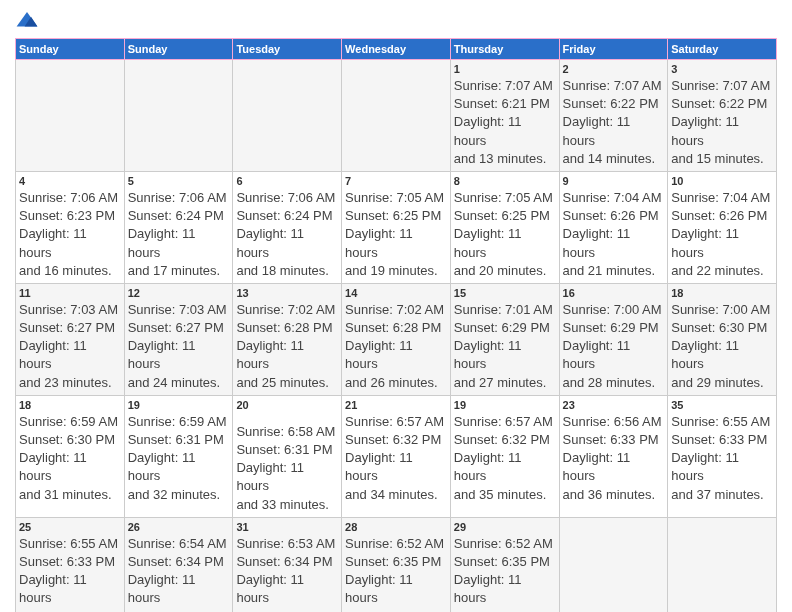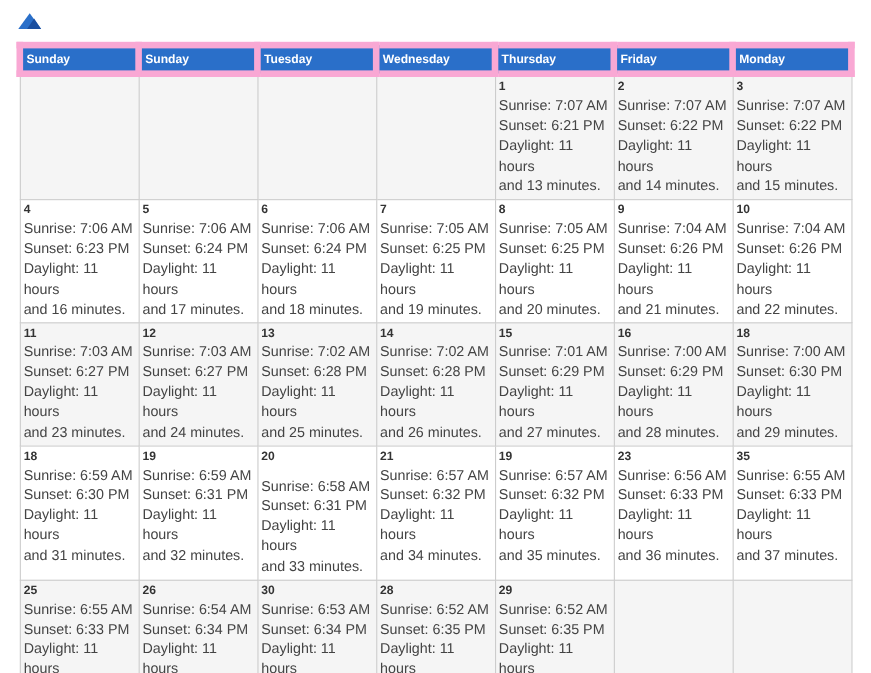--- a/index.html
+++ b/index.html
@@ -59,21 +59,21 @@
       width: 100%;
       border-collapse: collapse;
       table-layout: fixed;
     }
     thead tr th {
       background: #2a6fc9;
       color: #fff;
       font-size: 11px;
       font-weight: bold;
       padding: 4px 3px;
-      border: 6px solid #f9a8d4;
+      border: 1px solid #f9a8d4;
       text-align: left;
     }
     tbody tr td {
       border: 1px solid #ccc;
       vertical-align: top;
       padding: 3px 3px;
       font-size: 9.5px;
       color: #333;
       background: #fff;
       height: 88px;
@@ -122,21 +122,21 @@
 
   <table>
     <thead>
       <tr>
       <th>Sunday</th>
           <th>Sunday</th>
           <th>Tuesday</th>
           <th>Wednesday</th>
           <th>Thursday</th>
           <th>Friday</th>
-          <th>Monday</th>
+          <th>Saturday</th>
         </tr>
     </thead>
     <tbody id="calendar-body">
     <tr>
           <td class="empty"></td>
           <td class="empty"></td>
           <td class="empty"></td>
           <td class="empty"></td>
           <td>
             <span class="day-number">1</span>
@@ -322,21 +322,21 @@
 and 38 minutes.</div>
           </td>
           <td>
             <span class="day-number">26</span>
             <div class="day-info" style="white-space: pre-line;">Sunrise: 6:54 AM
 Sunset: 6:34 PM
 Daylight: 11 hours
 and 40 minutes.</div>
           </td>
           <td>
-            <span class="day-number">30</span>
+            <span class="day-number">31</span>
             <div class="day-info" style="white-space: pre-line;">Sunrise: 6:53 AM
 Sunset: 6:34 PM
 Daylight: 11 hours
 and 41 minutes.</div>
           </td>
           <td>
             <span class="day-number">28</span>
             <div class="day-info" style="white-space: pre-line;">Sunrise: 6:52 AM
 Sunset: 6:35 PM
 Daylight: 11 hours

